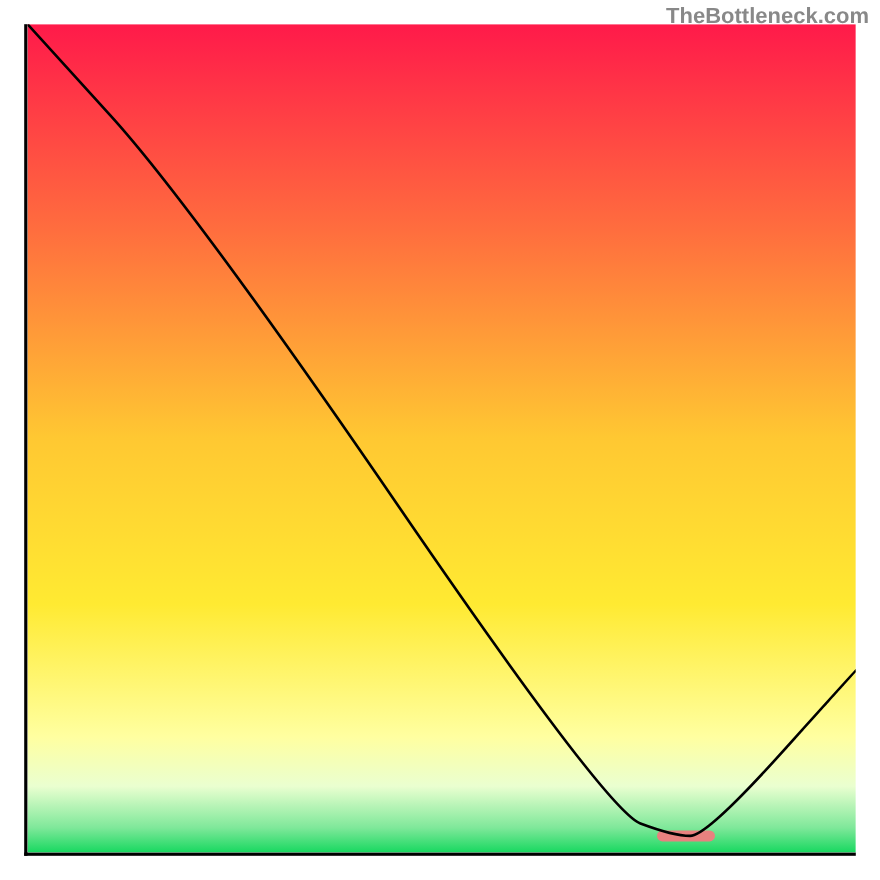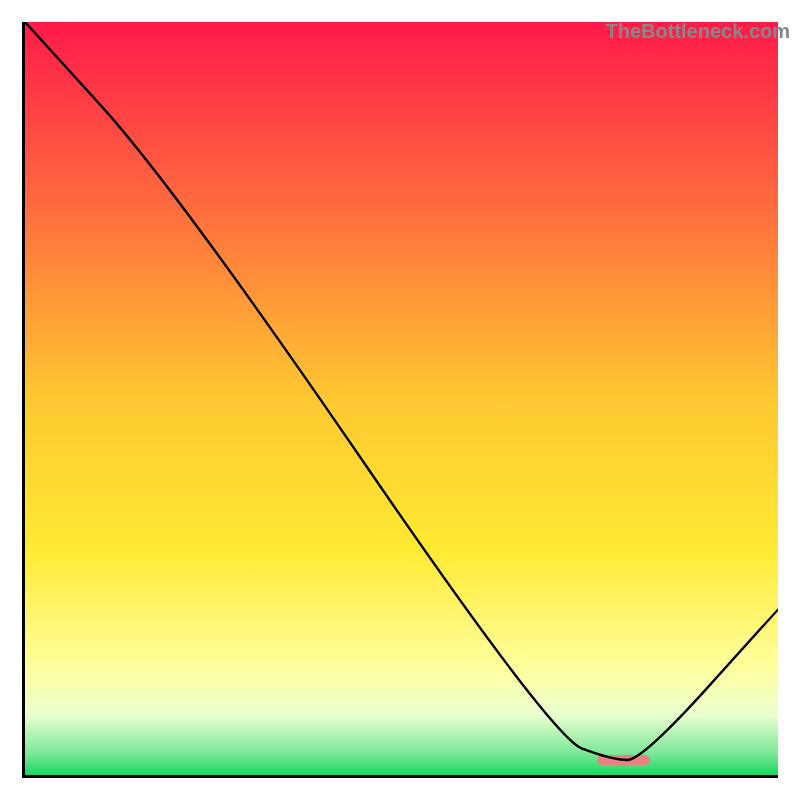--- a/index.html
+++ b/index.html
@@ -12,21 +12,20 @@
     position: relative;
   }
   .watermark {
     position: absolute;
     top: 4px;
     right: 10px;
     font-size: 20px;
     font-weight: bold;
     color: #888888;
     z-index: 10;
-    margin-top: 16px;
   }
   .chart-area {
     position: absolute;
     left: 22px;
     top: 22px;
     width: 756px;
     height: 756px;
     border-left: 3px solid #000;
     border-bottom: 3px solid #000;
     box-sizing: border-box;

